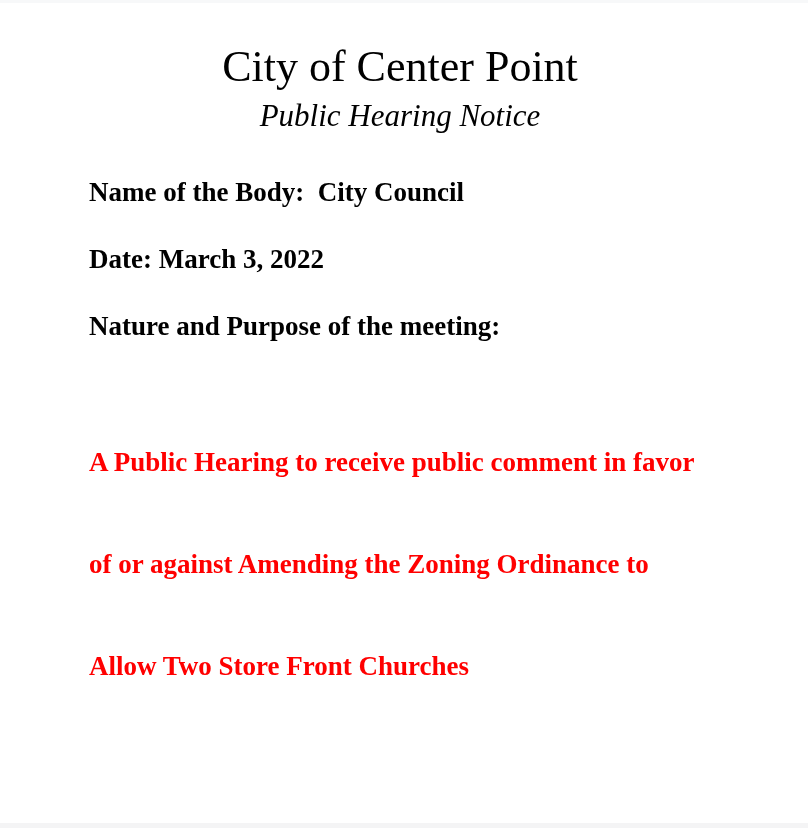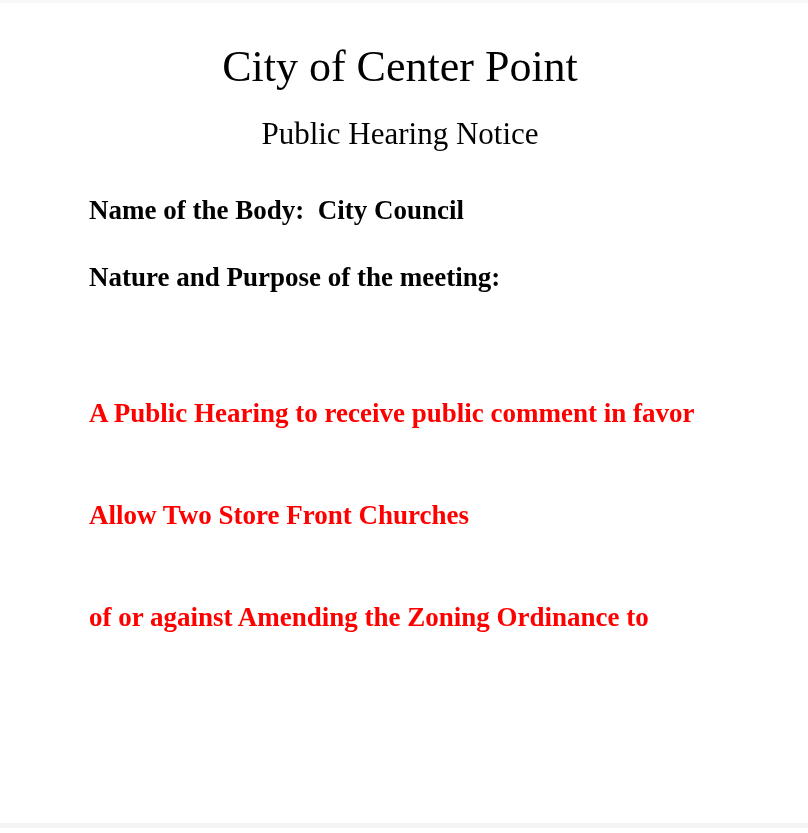--- a/index.html
+++ b/index.html
@@ -31,22 +31,23 @@
     font-weight: normal;
     text-align: center;
     margin: 42px 8px 0 0;
     white-space: pre-wrap;
   }
   .doc-subtitle {
     font-size: 31px;
     line-height: 36px;
     font-weight: normal;
     text-align: center;
-    margin: 24px 8px 0 0;
+    margin: 6px 8px 0 0;
     white-space: pre-wrap;
+    font-style: italic;
   }
   .doc-body {
     margin: 42px 40px 0 89px;
     font-size: 27px;
     line-height: 33.5px;
   }
   .doc-body p {
     margin: 0 0 33.5px 0;
     white-space: pre-wrap;
     font-weight: bold;
@@ -61,27 +62,28 @@
 <div class="page">
   <div class="edge-strip edge-top"></div>
 
   <h1 class="doc-title">City of Center Point</h1>
 
   <h2 class="doc-subtitle">Public Hearing Notice</h2>
 
   <div class="doc-body">
     <p>Name of the Body:  City Council</p>
 
+    <p>Date: March 3, 2022</p>
 
 
 
     <p>Nature and Purpose of the meeting:</p>
 
     <p class="purpose-paragraph red-text">
       <span class="para-line">A Public Hearing to receive public comment in favor</span>
+      <span class="para-line">of or against Amending the Zoning Ordinance to</span>
       <span class="para-line">Allow Two Store Front Churches</span>
-      <span class="para-line">of or against Amending the Zoning Ordinance to</span>
     </p>
 
   </div>
 
   <div class="edge-strip edge-bottom"></div>
 </div>
 
 </body></html>

